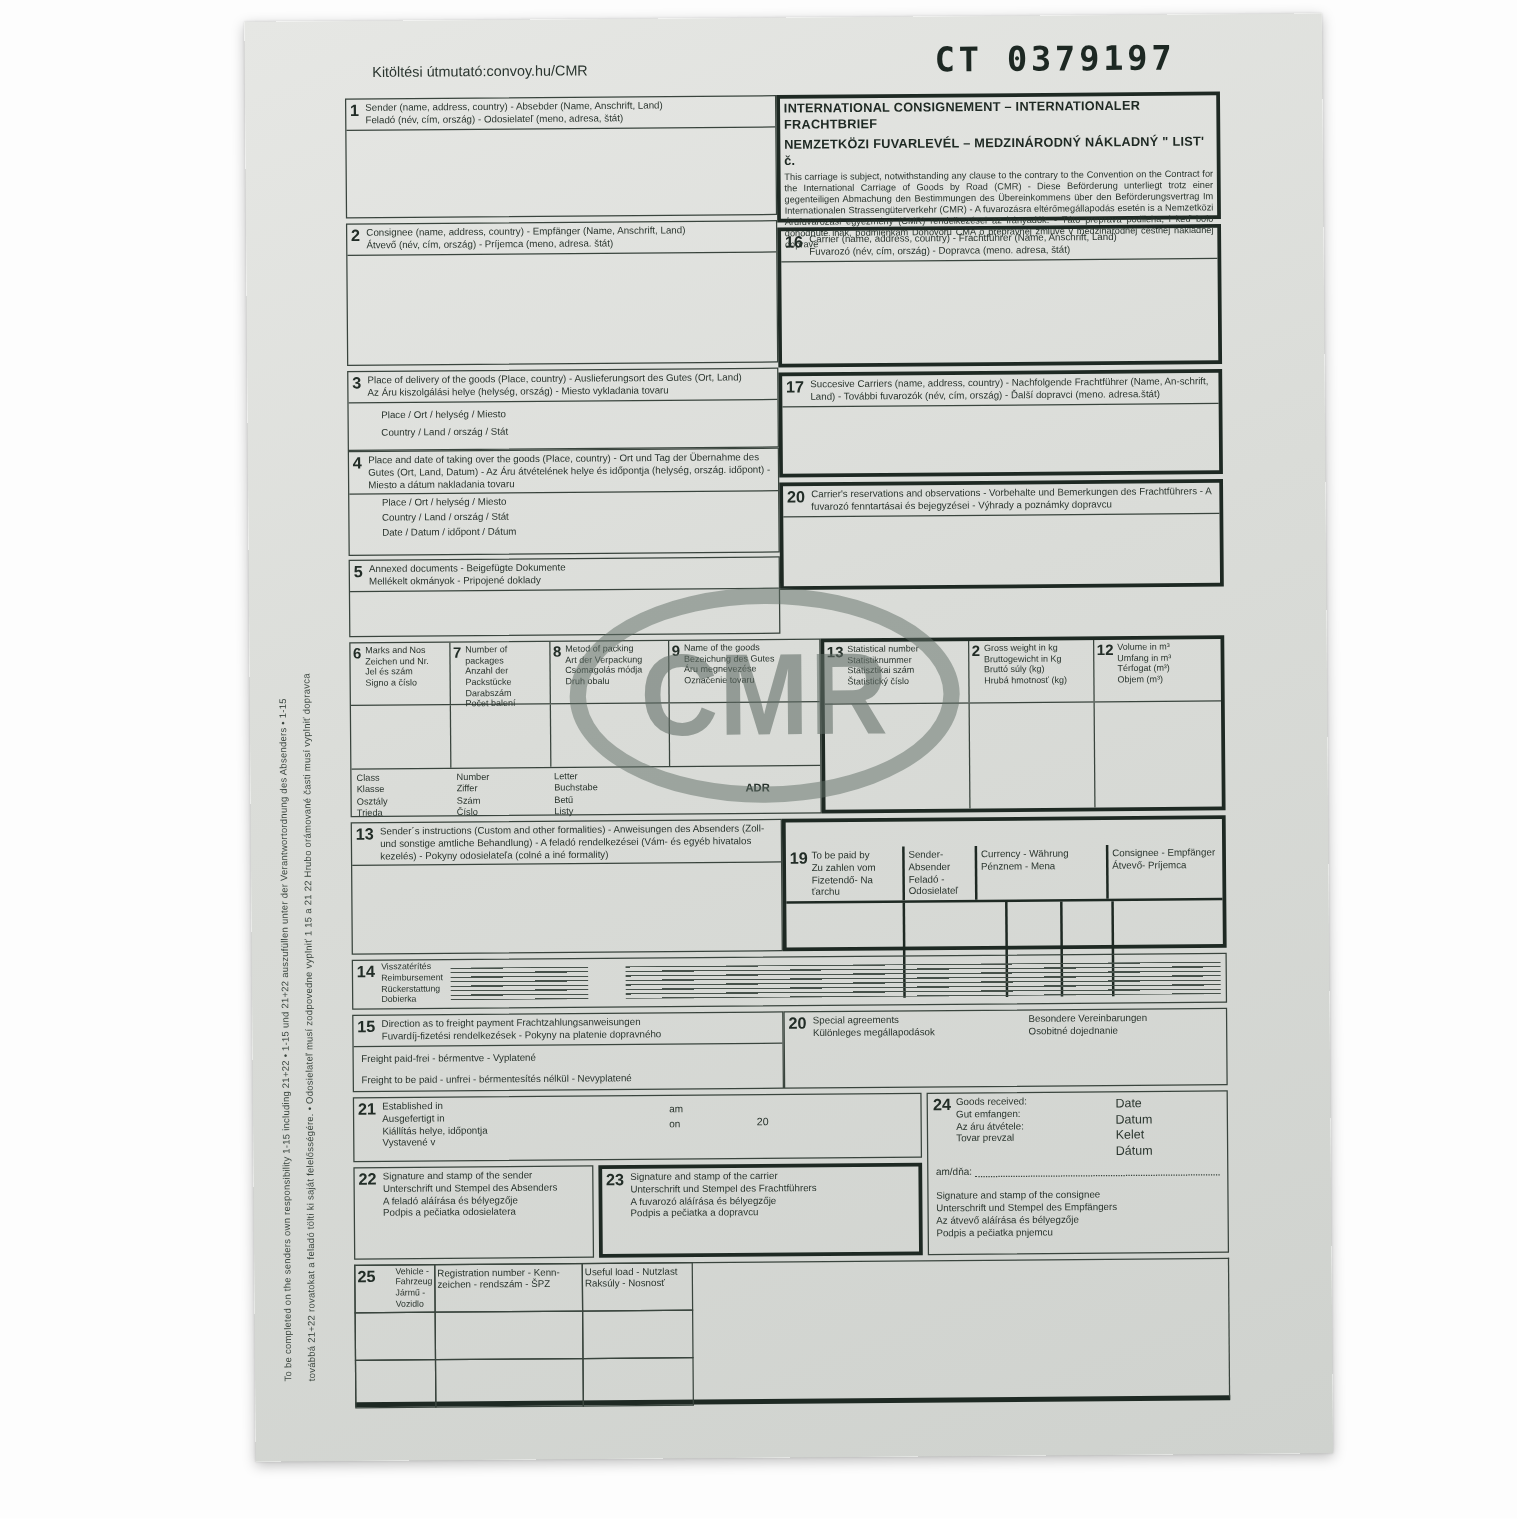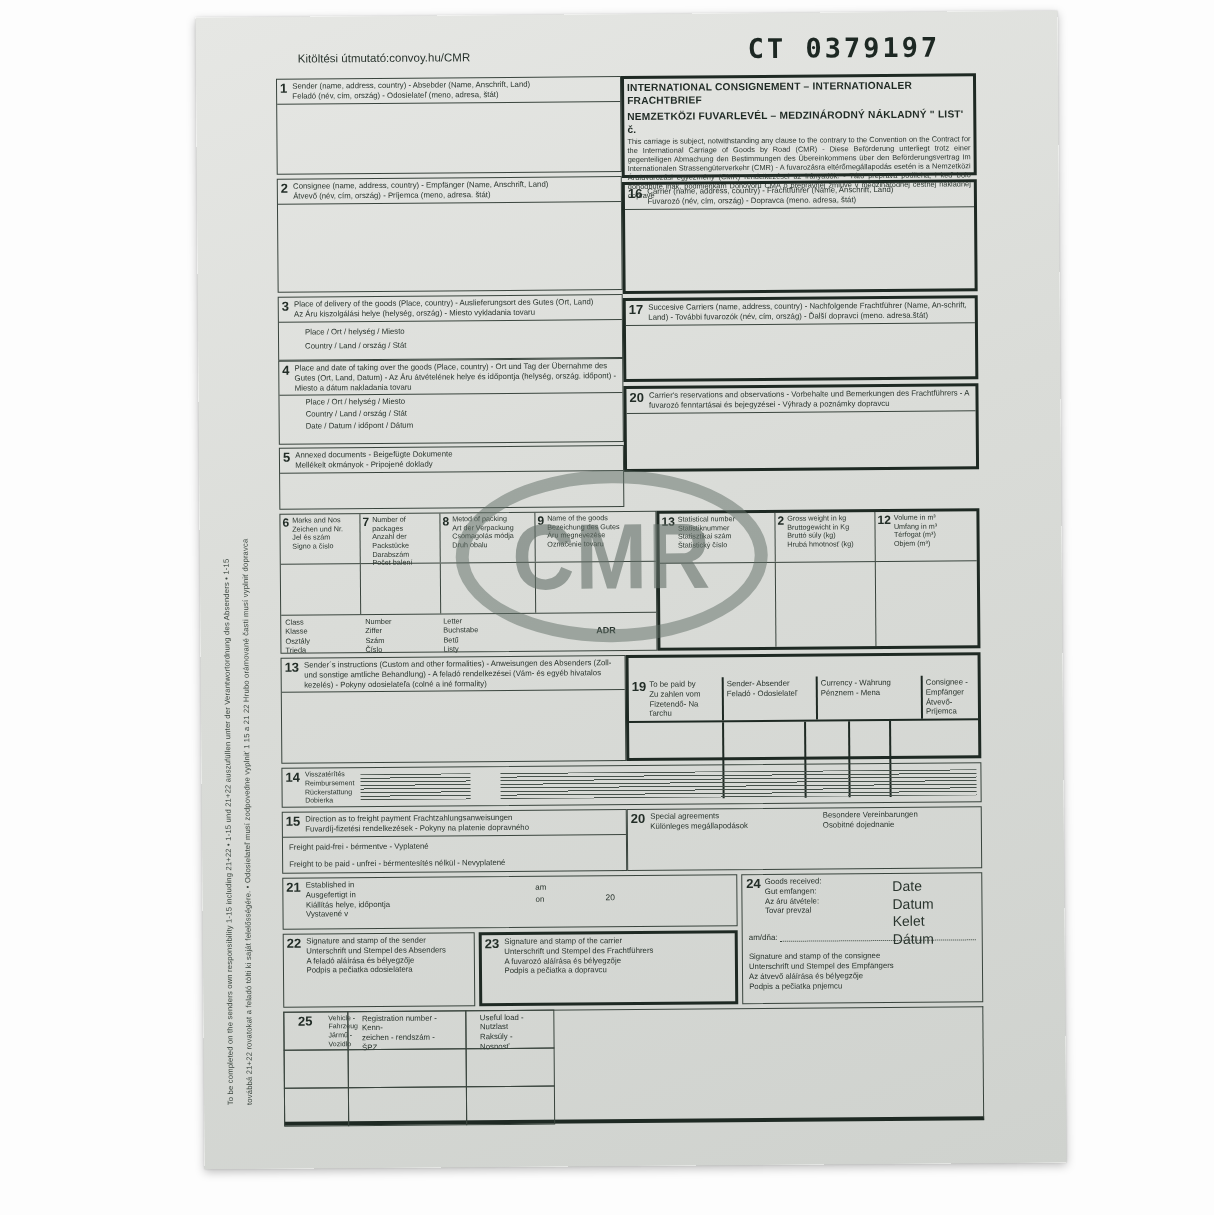--- a/index.html
+++ b/index.html
@@ -42,28 +42,28 @@
   .b19cell{border-right:2px solid #1e2923;box-sizing:border-box;padding:2px 3px;display:flex;gap:3px;margin-top:20px;}
   .b19cell:last-child{border-right:none;}
   .b19body{display:flex;height:76px;}
   .b19bcell{border-right:2px solid #1e2923;box-sizing:border-box;height:100%;position:relative;}
   .b19bcell:last-child{border-right:none;}
   .b19split{position:absolute;left:50%;top:0;width:2px;height:100%;background:#1e2923;}
   .hatch{position:absolute;background:repeating-linear-gradient(to bottom,#46514a 0,#46514a 1px,rgba(0,0,0,0) 1px,rgba(0,0,0,0) 3.6px);}
   .leader{flex:1;border-bottom:1.2px dotted #39443d;margin-left:2px;height:9px;}
   
   .tbl25{position:absolute;left:-1px;top:-1px;display:grid;grid-template-columns:64px 118px 88px;grid-auto-rows:38px;}
-  .tbl25 .cell{border:1px solid #39443d;box-sizing:border-box;margin:-0.5px;padding:2px 14px;display:flex;gap:16px;}
+  .tbl25 .cell{border:1px solid #39443d;box-sizing:border-box;margin:-0.5px;padding:2px 2px;display:flex;gap:16px;}
   .wm{position:absolute;left:256px;top:456px;width:312px;height:172px;border:13px solid rgba(96,109,101,.5);
     border-radius:50%;display:flex;align-items:center;justify-content:center;box-sizing:border-box;pointer-events:none;}
   .wm span{font-size:86px;font-weight:bold;color:rgba(96,109,101,.58);letter-spacing:1px;transform:scaleY(1.08);}
   .amon{position:absolute;left:252px;top:5px;font-size:8px;line-height:1.5;color:#2a352e;white-space:pre-line;}
   .twenty{position:absolute;left:322px;top:16px;font-size:8.5px;color:#2a352e;}
   .b24row{display:flex;padding:2px 4px;gap:4px;}
-  .b24dates{position:absolute;left:150px;top:4px;font-size:14px;line-height:1.26;white-space:pre-line;color:#2a352e;}
+  .b24dates{position:absolute;left:150px;top:4px;font-size:10px;line-height:1.26;white-space:pre-line;color:#2a352e;}
   .amdna{display:flex;align-items:flex-end;padding:0 6px;margin-top:14px;font-size:8px;color:#2a352e;}
   .b24sig{padding:10px 6px 0 6px;font-size:7.8px;line-height:1.26;white-space:pre-line;color:#2a352e;}
   .f15row{font-size:7.8px;color:#2a352e;padding:5px 4px 0 6px;}
   .b20right{position:absolute;left:195px;top:2px;font-size:7.8px;line-height:1.26;white-space:pre-line;color:#2a352e;}
 </style>
 </head>
 <body>
 
 <div class="stage">
   <div class="paper">
@@ -239,21 +239,21 @@
     </div>
 
     <div class="box thick" style="left:425px;top:641px;width:355px;height:106px">
       <div class="b19head">
         <div class="b19cell" style="width:95px">
             <span class="num">19</span>
             <span class="lbl">To be paid by
 Zu zahlen vom
 Fizetendő- Na ťarchu</span>
           </div>
-        <div class="b19cell" style="width:94px">
+        <div class="b19cell" style="width:58px">
             <span class="lbl">Sender- Absender
 Feladó - Odosielateľ</span>
           </div>
         <div class="b19cell" style="width:105px">
             <span class="lbl">Currency - Währung
 Pénznem - Mena</span>
           </div>
         <div class="b19cell" style="flex:1">
             <span class="lbl">Consignee - Empfänger
 Átvevő- Príjemca</span>

